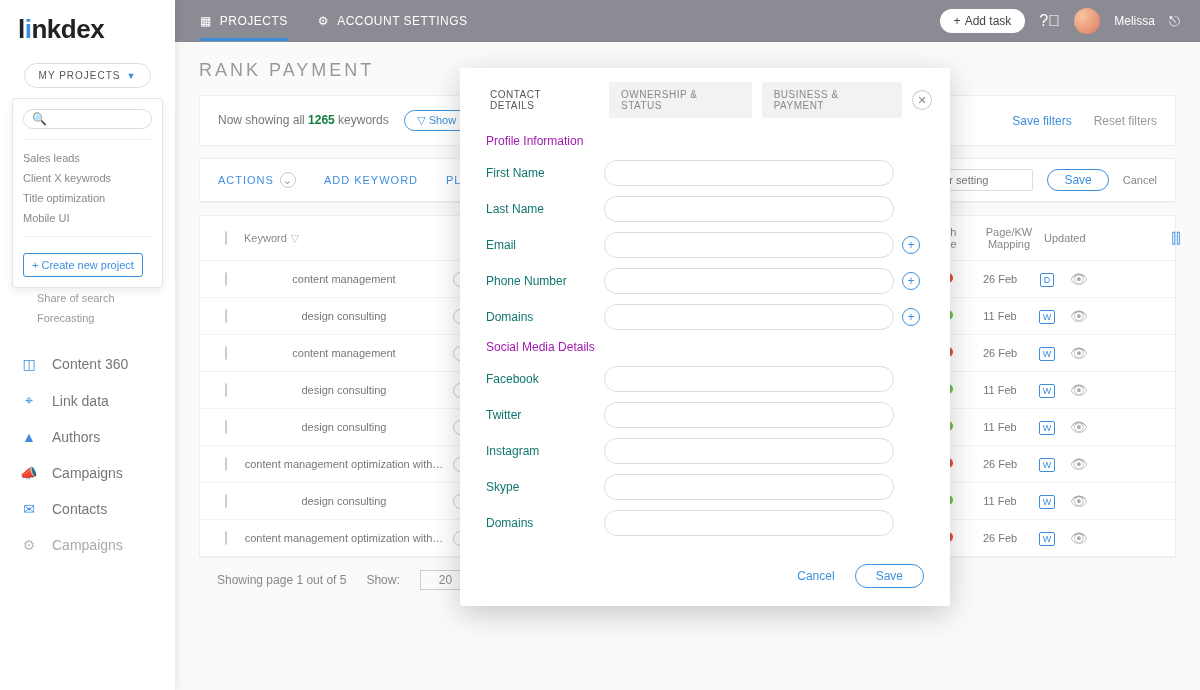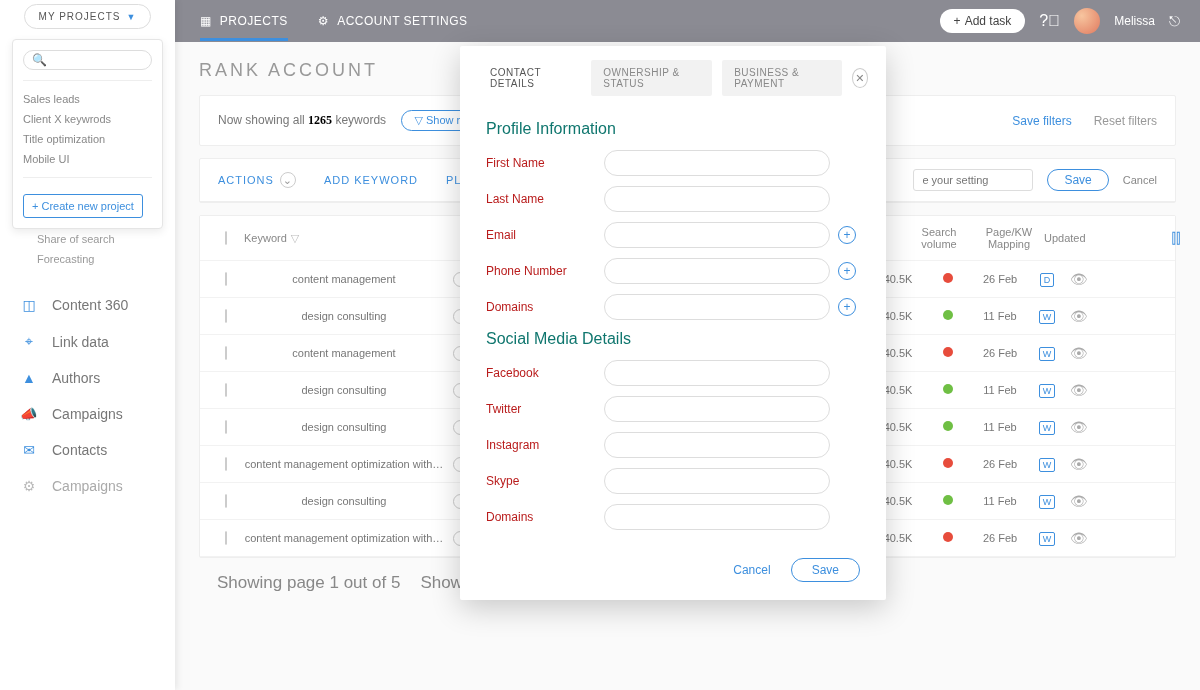--- a/index.html
+++ b/index.html
@@ -32,21 +32,21 @@
 .side-nav-item.gray .ic { color: #bbb; }
 .side-nav-item.gray { color: #aaa; }
 .side-sub2 { padding-left: 54px; font-size: 11px; color: #999; }
 .side-sub2 a { display: block; padding: 3px 0; }
 
 .main { margin-left: 175px; background: #fafafa; height: calc(690px - 42px); padding: 18px 0 0 24px; position: relative; }
 .page-title { font-size: 18px; letter-spacing: 3px; color: #999; font-weight: 400; margin-bottom: 14px; }
 .panel { background: #fff; border: 1px solid #eee; border-radius: 2px; margin-right: 24px; }
 .panel.top { display: flex; align-items: center; padding: 14px 18px; justify-content: space-between; margin-bottom: 12px; }
 .showing { font-size: 12px; color: #777; }
-.showing b { color: #000000; font-family: Liberation Serif, serif; }
+.showing b { color: #15803d; }
 .showme { border: 1px solid #3d8fde; color: #3d8fde; background: #fff; border-radius: 14px; padding: 3px 12px; font-size: 11px; margin-left: 12px; cursor: pointer; }
 .filter-links { display: flex; gap: 22px; font-size: 12px; }
 .filter-links a { color: #3d8fde; cursor: pointer; }
 .filter-links a.gray { color: #999; }
 
 .toolbar { display: flex; align-items: center; padding: 10px 18px; border-bottom: 1px solid #eee; gap: 28px; }
 .tool-btn { color: #3d8fde; font-size: 11px; letter-spacing: 1px; background: none; border: none; cursor: pointer; display: flex; align-items: center; gap: 6px; }
 .tool-btn .plus-circle { border: 1px solid #ccc; border-radius: 50%; width: 16px; height: 16px; display: inline-flex; align-items: center; justify-content: center; font-size: 11px; color: #999; }
 .toolbar-right { margin-left: auto; display: flex; align-items: center; gap: 14px; font-size: 11px; color: #999; }
 .setting-input { border: 1px solid #ddd; border-radius: 3px; padding: 4px 8px; font-size: 11px; color: #aaa; }
@@ -63,42 +63,43 @@
 .badge { border: 1px solid #3d8fde; color: #3d8fde; font-size: 9px; padding: 1px 3px; border-radius: 2px; }
 .eye { color: #aaa; cursor: pointer; font-size: 14px; }
 .cell-link { color: #3d8fde; cursor: pointer; }
 .num-red { color: #e74c3c; }
 .num-grn { color: #4caf50; }
 .mini-ic { display: inline-flex; gap: 4px; align-items: center; }
 .mini-circle { border: 1px solid #ccc; border-radius: 50%; width: 12px; height: 12px; display: inline-flex; align-items: center; justify-content: center; font-size: 8px; color: #999; }
 .col-grip { color: #3d8fde; font-size: 14px; cursor: pointer; }
 .ellipsis { white-space: nowrap; overflow: hidden; text-overflow: ellipsis; }
 
-.pager { display: flex; align-items: center; gap: 20px; padding: 12px 18px; font-size: 17px; color: #888; }
+.pager { display: flex; align-items: center; gap: 20px; padding: 12px 18px; font-size: 12px; color: #888; }
 .pg-box { border: 1px solid #ccc; padding: 2px 18px; }
 
-.modal { position: absolute; top: 46px; left: 460px; width: 426px; background: #fff; box-shadow: 0 8px 30px rgba(0,0,0,0.2); z-index: 50; border-radius: 2px; }
+.modal { position: absolute; top: 68px; left: 460px; width: 490px; background: #fff; box-shadow: 0 8px 30px rgba(0,0,0,0.2); z-index: 50; border-radius: 2px; }
 .modal-tabs { display: flex; gap: 10px; padding: 14px 18px 10px; align-items: center; }
 .mtab { background: #f2f2f2; color: #888; font-size: 10px; letter-spacing: .5px; padding: 7px 12px; border-radius: 2px; cursor: pointer; }
 .mtab.active { background: #fff; color: #555; }
 .mclose { margin-left: auto; width: 20px; height: 20px; border: 1px solid #ccc; border-radius: 50%; display: flex; align-items: center; justify-content: center; font-size: 11px; color: #888; cursor: pointer; }
 .modal-body { padding: 4px 26px 10px; }
-.sec-title { color: #0f766e; font-size: 16px; margin: 10px 0 12px; }
+.sec-title { color: #a21caf; font-size: 12px; margin: 2px 0 12px; }
 .frow { display: grid; grid-template-columns: 110px 1fr 22px; align-items: center; margin-bottom: 10px; gap: 8px; }
-.flabel { font-size: 12px; color: #b91c1c; }
+.flabel { font-size: 12px; color: #0f766e; }
 .finput { border: 1px solid #ddd; border-radius: 16px; height: 26px; padding: 0 12px; width: 100%; outline: none; font-size: 12px; }
 .add-circ { border: 1px solid #3d8fde; color: #3d8fde; border-radius: 50%; width: 18px; height: 18px; display: flex; align-items: center; justify-content: center; font-size: 12px; cursor: pointer; }
 .modal-foot { display: flex; justify-content: flex-end; gap: 20px; padding: 8px 26px 18px; align-items: center; }
 .modal-foot .cancel { color: #3d8fde; cursor: pointer; font-size: 12px; }
 .modal-foot .save { border: 1px solid #3d8fde; color: #3d8fde; background: #fff; border-radius: 14px; padding: 4px 20px; font-size: 12px; cursor: pointer; }
 </style>
 <style>.trow{grid-template-columns:36px 200px 64px 44px 30px 30px 40px 96px 72px 50px 56px 44px 60px 34px 30px}</style></head>
 <body>
 
 <div class="sidebar">
+  <div class="logo"><span>l</span><i>i</i><span>nkdex</span></div>
   <div class="my-proj">
     <div class="my-proj-btn">
       <span>MY PROJECTS</span>
       <span class="drop-caret">▼</span>
     </div>
   </div>
   <div class="proj-dropdown">
     <div class="search-pill">
         <span>🔍</span>
       </div>
@@ -158,21 +159,21 @@
   <div class="topbar-right">
     <button class="add-task-btn">+ <span>Add task</span></button>
     <span style="font-size:16px;cursor:pointer">?⃝</span>
     <span class="avatar"></span>
     <span>Melissa</span>
     <span class="logout-ic">⎋</span>
   </div>
 </div>
 
 <div class="main">
-  <h2 class="page-title">RANK ACCOUNT</h2>
+  <h2 class="page-title">RANK PAYMENT</h2>
 
   <div class="panel top">
     <div class="showing">
       <span>Now showing all </span><b>1265</b><span> keywords</span>
       <button class="showme">▽ <span>Show me</span></button>
     </div>
     <div class="filter-links">
       <a>Save filters</a>
       <a class="gray">Reset filters</a>
     </div>

